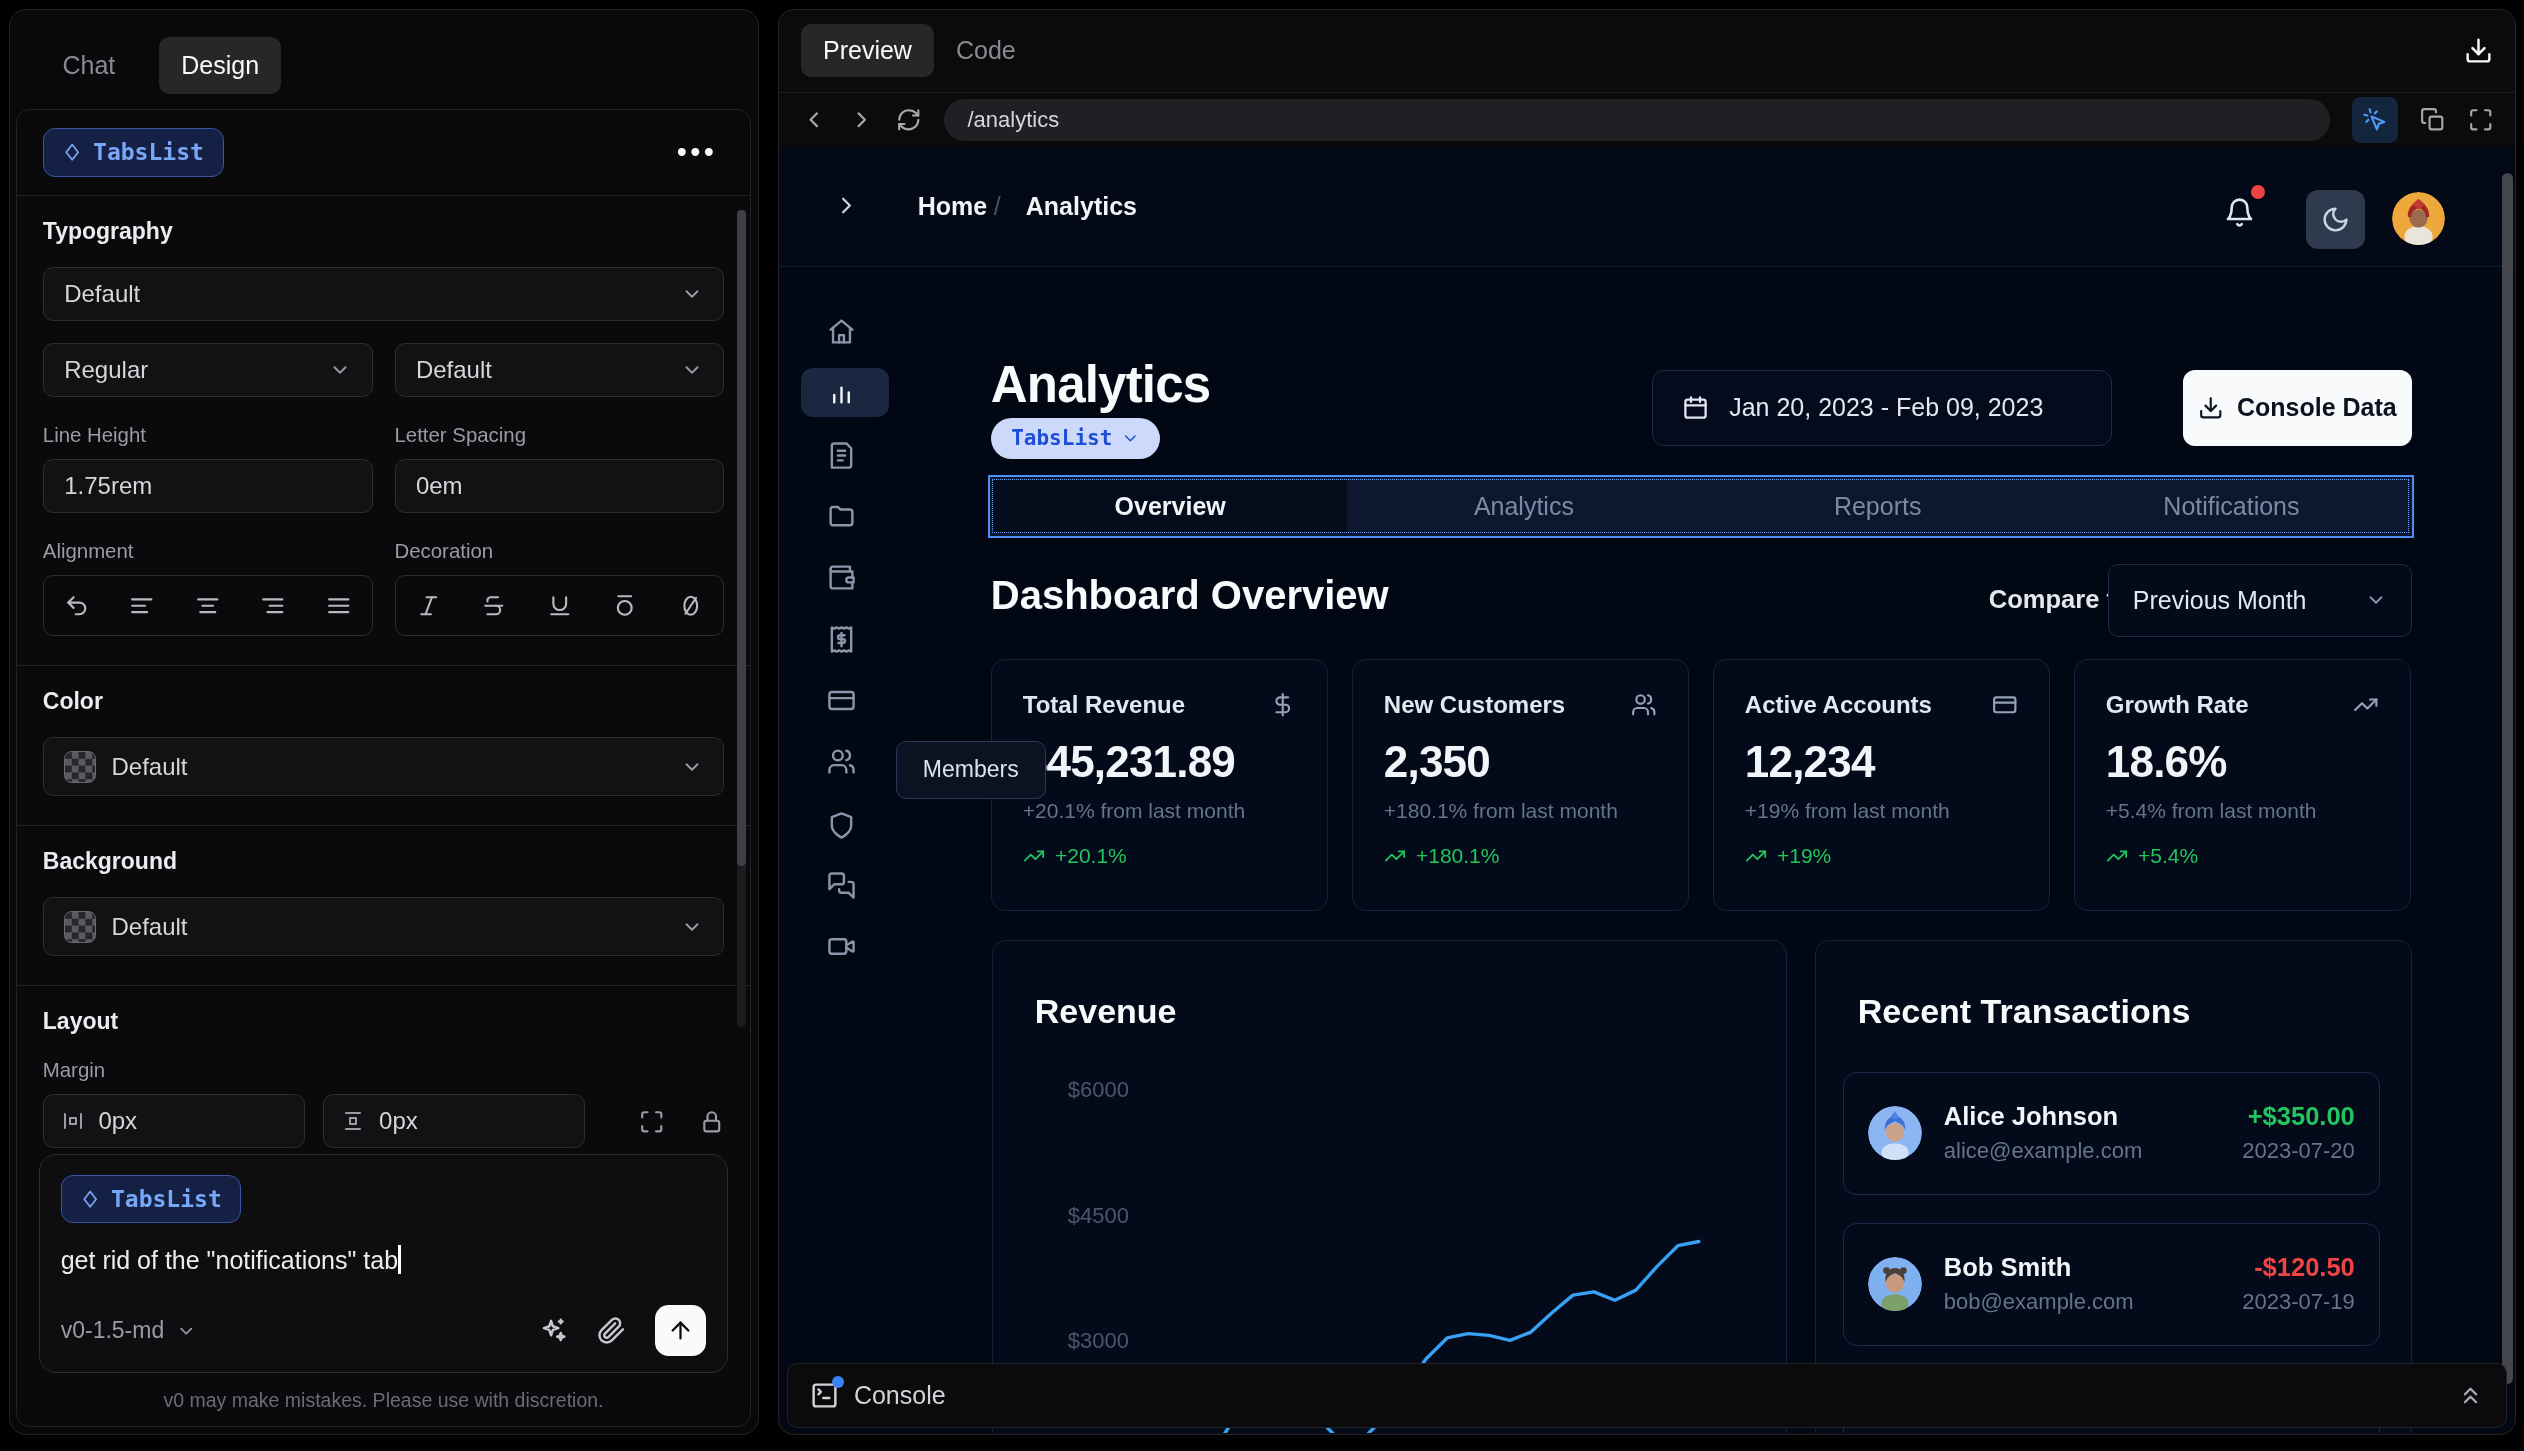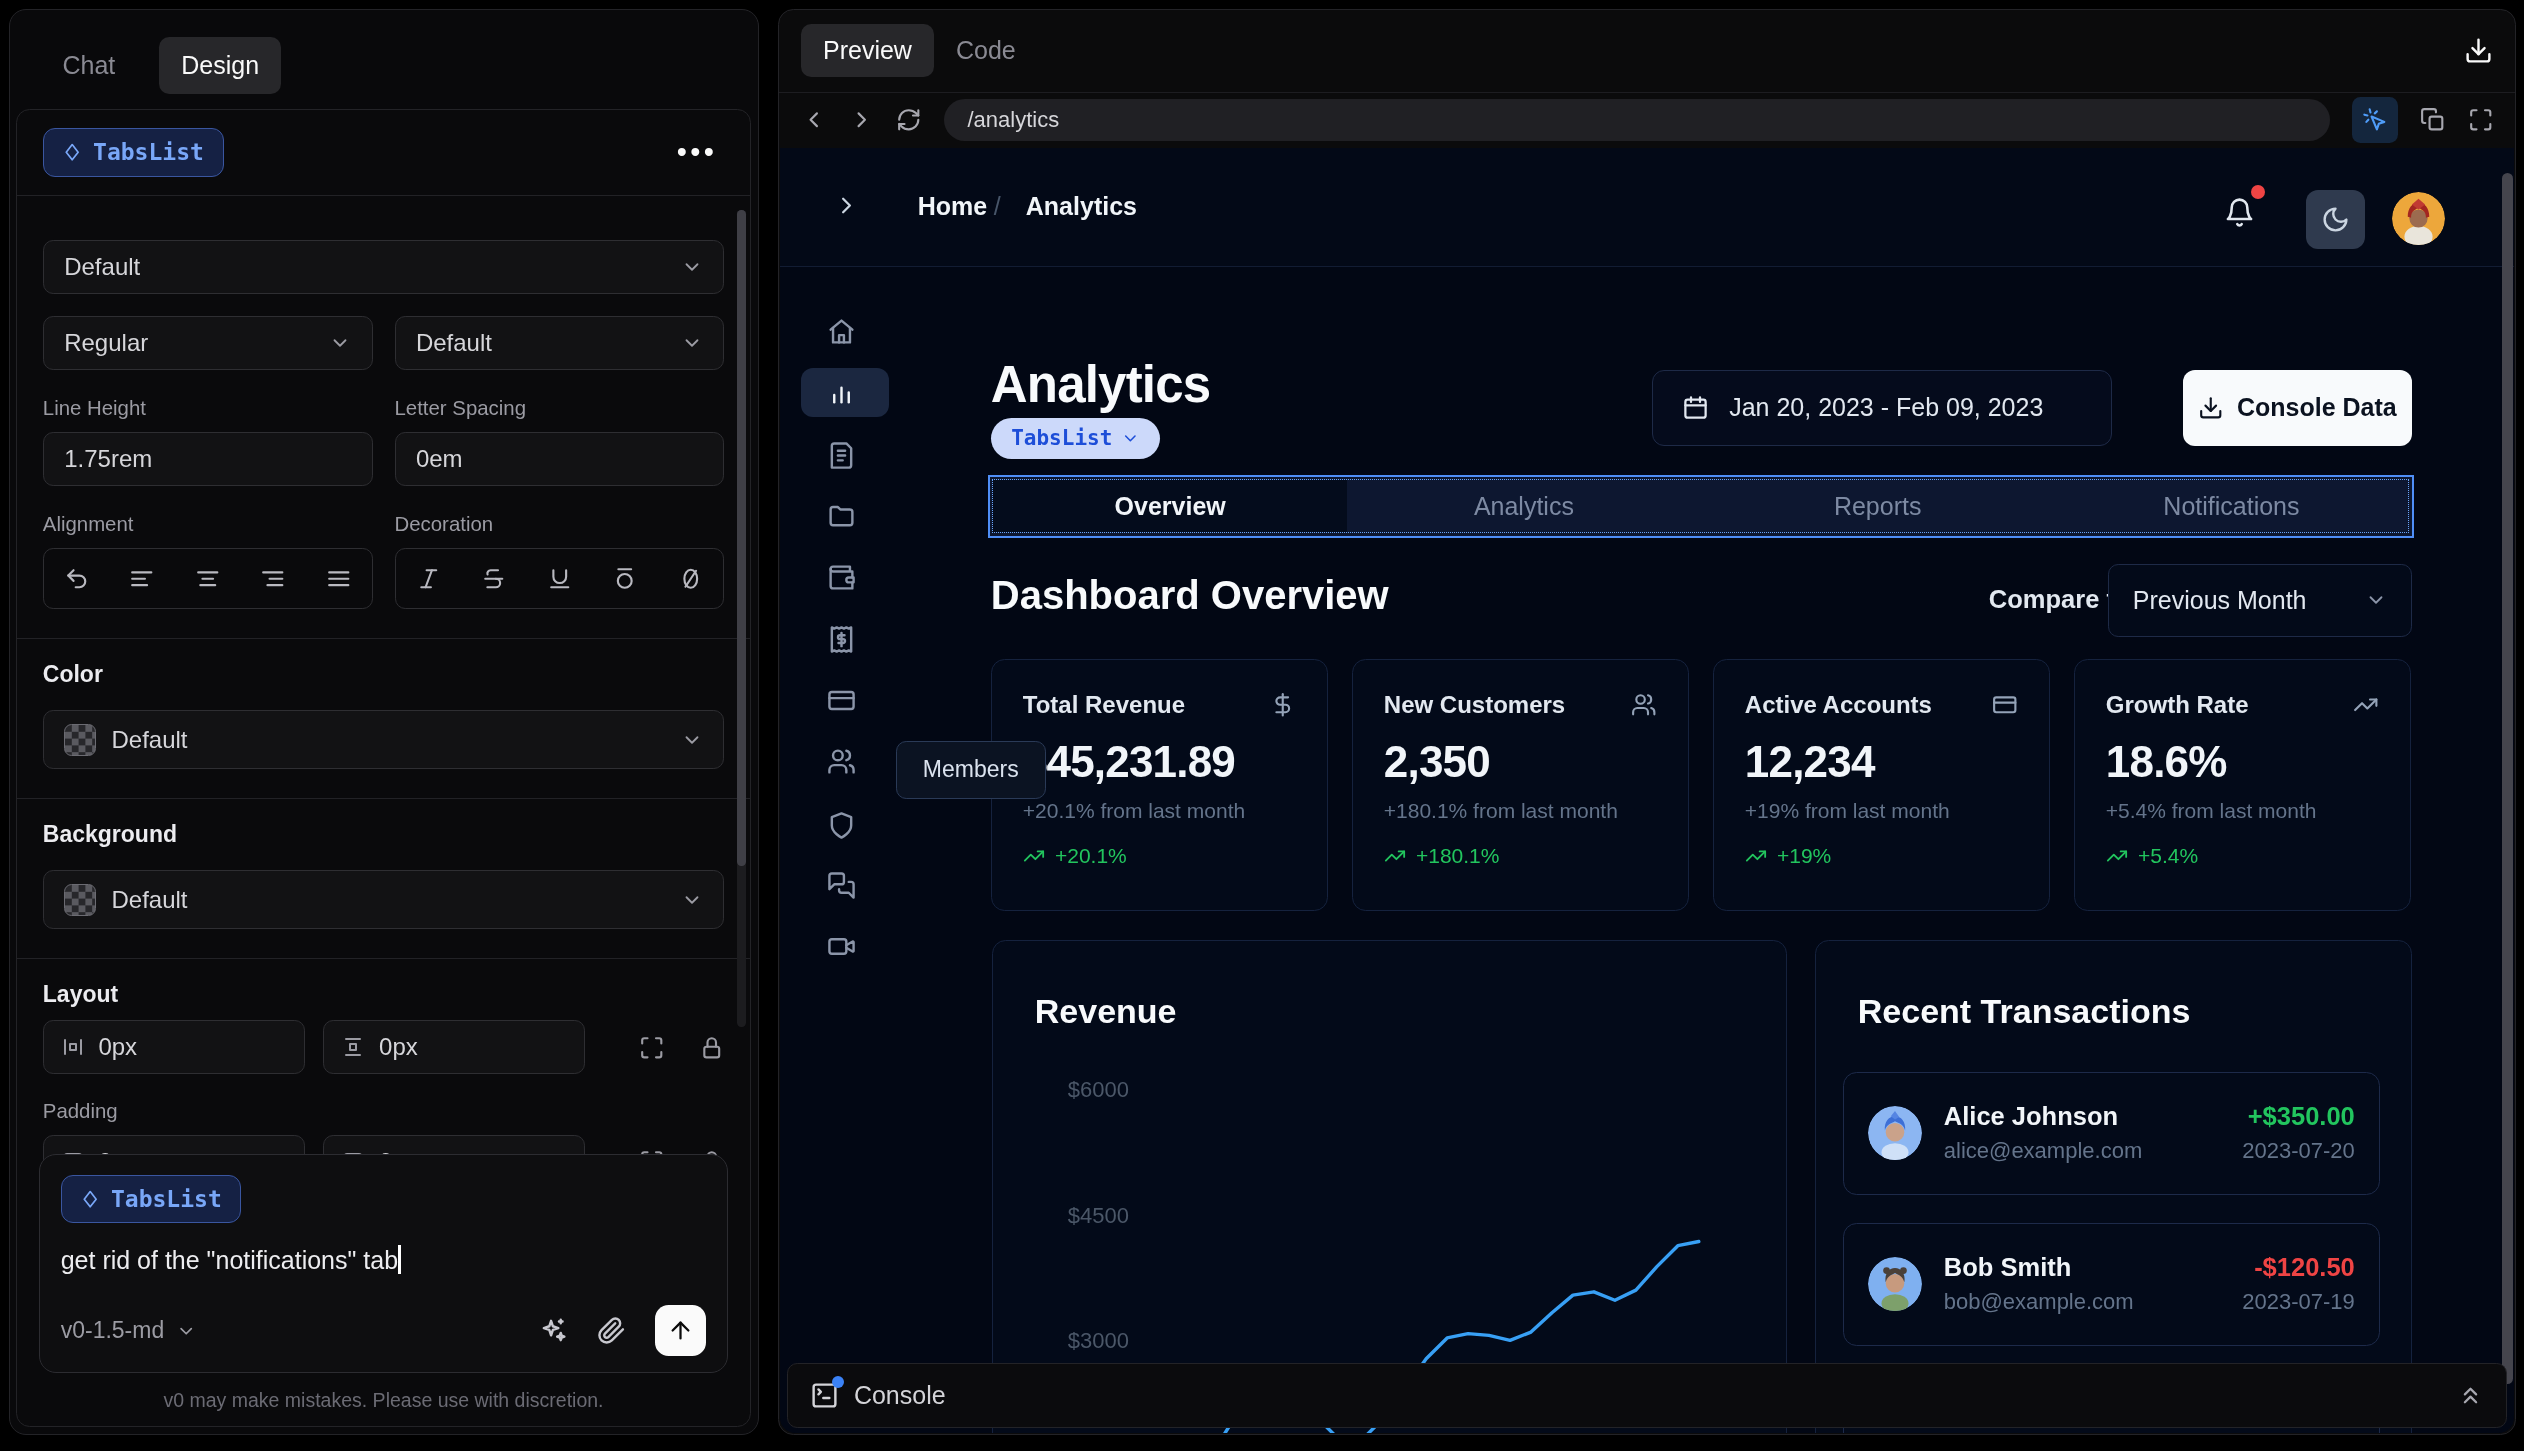--- a/index.html
+++ b/index.html
@@ -155,20 +155,21 @@
       <span class="chip">
         <svg class="ic" width="20.4" height="20.4" viewBox="0 0 24 24">
             <path d="M12 3l7 9-7 9-7-9z"></path>
           </svg>
         <span>TabsList</span>
       </span>
       <span class="ellipsis">•••</span>
     </div>
 
     <div class="section">
+      <div class="sec-title">Typography</div>
       <div class="select" style="margin-top:22px;">
         <span>Default</span>
         <svg class="ic chev" width="22" height="22" viewBox="0 0 24 24">
             <polyline points="6 9 12 15 18 9"></polyline>
           </svg>
       </div>
       <div class="grid2" style="margin-top:22px;">
         <div class="select">
           <span>Regular</span>
           <svg class="ic chev" width="22" height="22" viewBox="0 0 24 24">
@@ -269,20 +270,21 @@
           <span>Default</span>
         </span>
         <svg class="ic chev" width="22" height="22" viewBox="0 0 24 24">
             <polyline points="6 9 12 15 18 9"></polyline>
           </svg>
       </div>
     </div>
 
     <div class="section" style="border-bottom:none;">
       <div class="sec-title">Layout</div>
+      <div class="sub-label" style="margin-top:24px;">Margin</div>
       <div class="mp-row" style="margin-top:12px;">
         <div class="mp-input">
           <svg class="ic" width="24" height="24" viewBox="0 0 24 24">
               <line x1="4" y1="5" x2="4" y2="19"></line>
               <line x1="20" y1="5" x2="20" y2="19"></line>
               <rect x="9" y="9" width="6" height="6"></rect>
             </svg>
           <span>0px</span>
         </div>
         <div class="mp-input">

